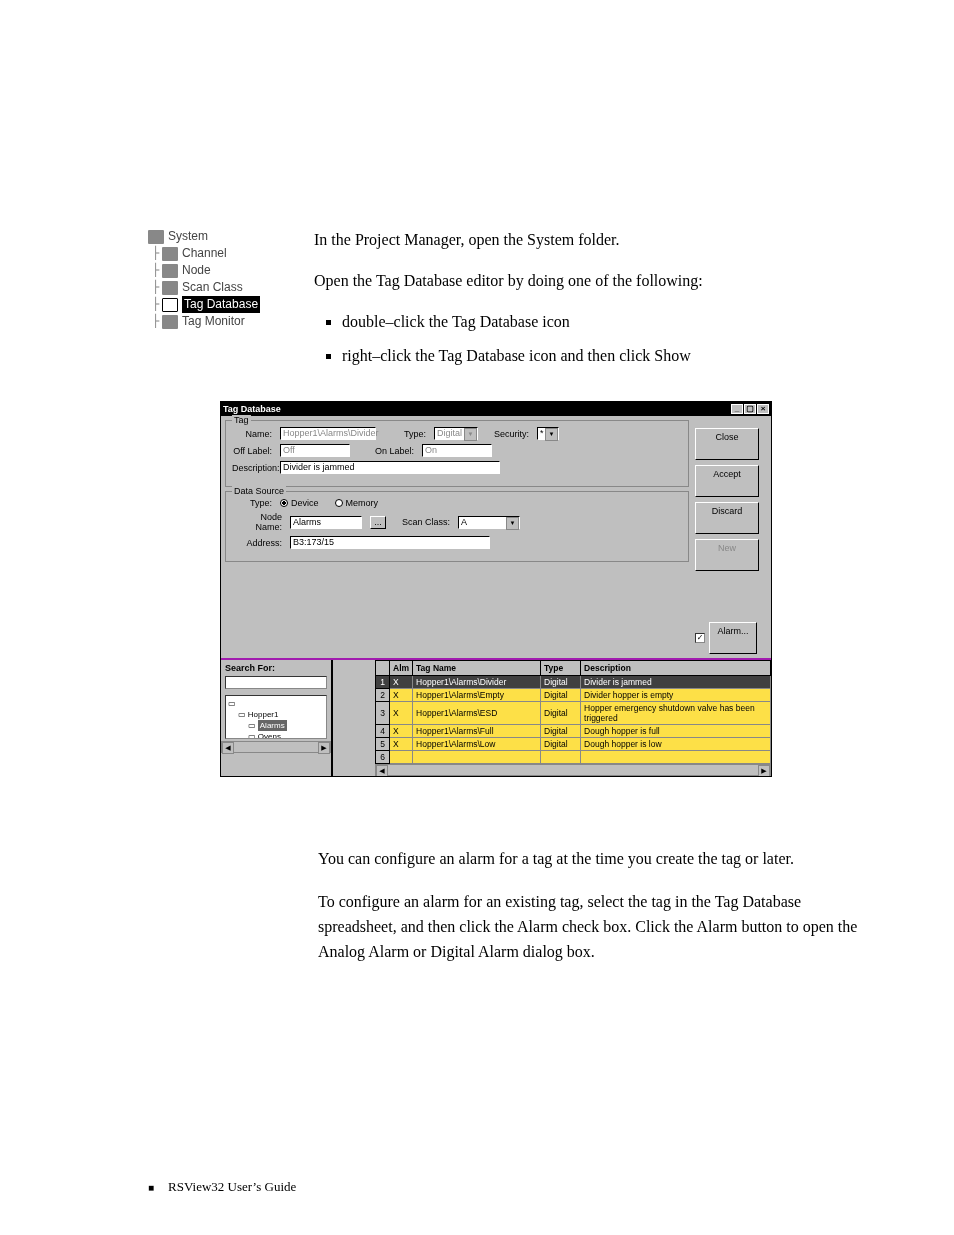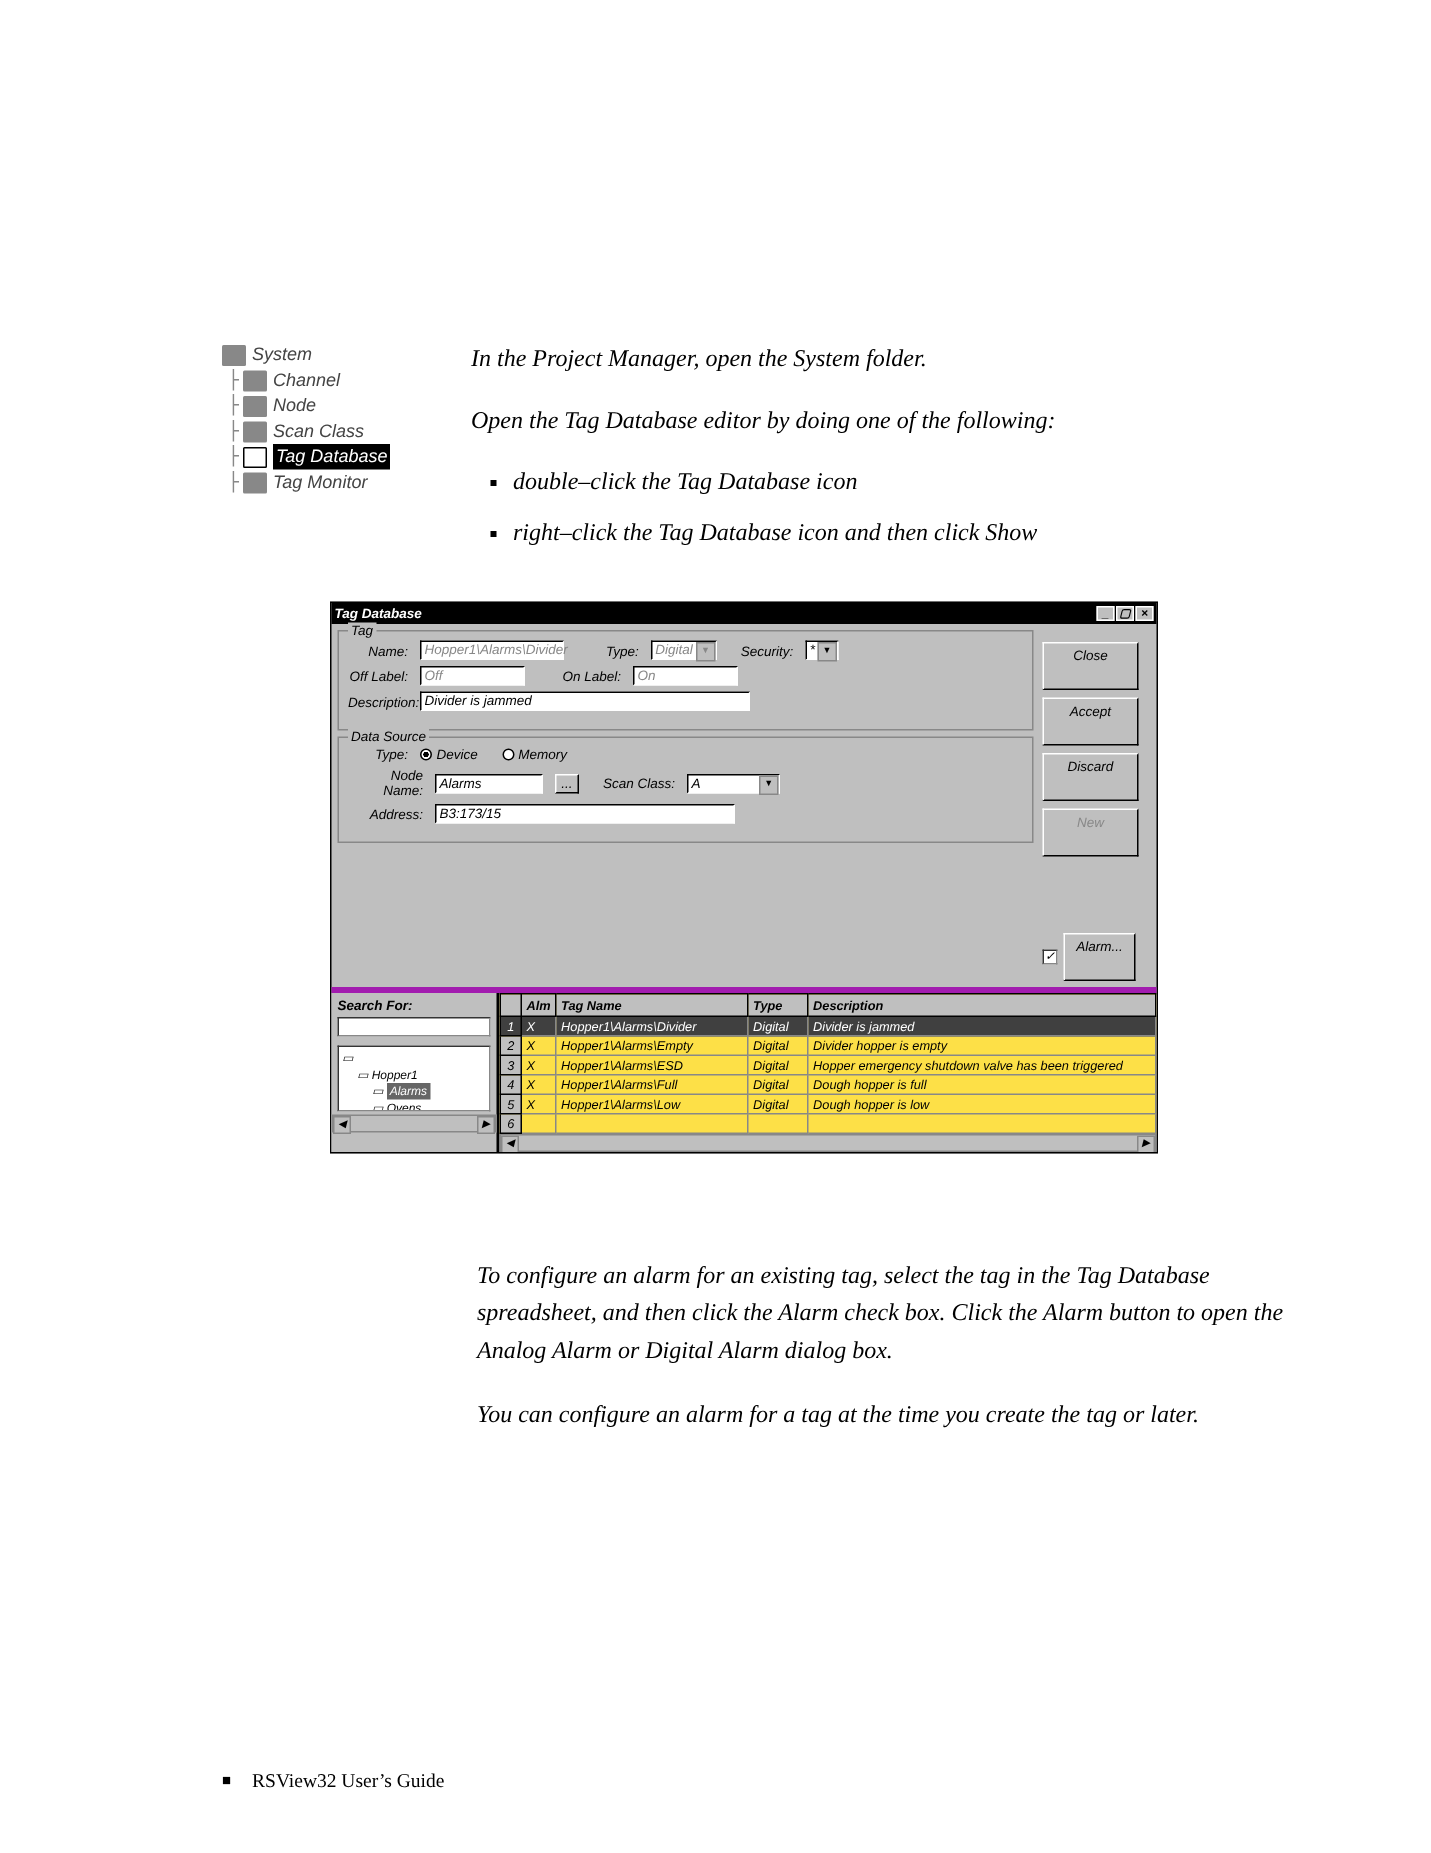--- a/index.html
+++ b/index.html
@@ -6,21 +6,21 @@
   body {
     margin: 0;
     padding: 0;
     width: 954px;
     height: 1235px;
     background: #fff;
     font-family: Georgia, 'Times New Roman', serif;
     color: #000;
     position: relative;
   }
-  .page { padding: 228px 88px 40px 148px; font-style: italic; }
+  .page { padding: 228px 88px 40px 148px; }
   .top-block { display: flex; gap: 36px; margin-bottom: 20px; }
   .tree-widget {
     width: 130px;
     font-family: Tahoma, Arial, sans-serif;
     font-size: 12px;
     color: #444;
     line-height: 17px;
     flex-shrink: 0;
   }
   .tree-widget .tree-row { display: flex; align-items: center; height: 17px; }
@@ -83,21 +83,21 @@
   }
   .btn3d {
     border: 1px solid #000; border-top-color: #fff; border-left-color: #fff;
     background: #bfbfbf; height: 32px; text-align: center; line-height: 16px; font-size: 9px;
     width: 64px;
   }
   .btn3d.small { width: 16px; height: 13px; line-height: 11px; }
   .alarm-row { display: flex; align-items: center; gap: 4px; margin-top: 46px; }
   .chk { width: 10px; height: 10px; border: 1px inset #888; background: #fff; font-size: 8px; text-align: center; line-height: 8px; }
   .grid-area {
-    display: flex; border-top: 4px solid #a21caf;
+    display: flex; border-top: 2px solid #a21caf; gap: 42px;
   }
   .grid-left {
     width: 112px; border-right: 2px solid #000; background: #bfbfbf;
     display: flex; flex-direction: column;
   }
   .grid-left .lbl-search { font-weight: bold; padding: 3px 4px; }
   .grid-left .search-in {
     margin: 0 4px; height: 13px; background: #fff; border: 1px inset #888;
   }
   .grid-left .mini-tree {
@@ -318,21 +318,21 @@
             <td></td>
           </tr>
         </tbody>
           </table>
         <div class="scroll-h"></div>
       </div>
     </div>
   </div>
 
   <div class="lower-body">
+    <p>You can configure an alarm for a tag at the time you create the tag or later.</p>
     <p>To configure an alarm for an existing tag, select the tag in the Tag Database spreadsheet, and then click the Alarm check box. Click the Alarm button to open the Analog Alarm or Digital Alarm dialog box.</p>
-    <p>You can configure an alarm for a tag at the time you create the tag or later.</p>
   </div>
 </div>
 
 <div class="footer">
   <span class="sq">■</span>
   <span>RSView32  User’s Guide</span>
 </div>
 
 </body></html>

